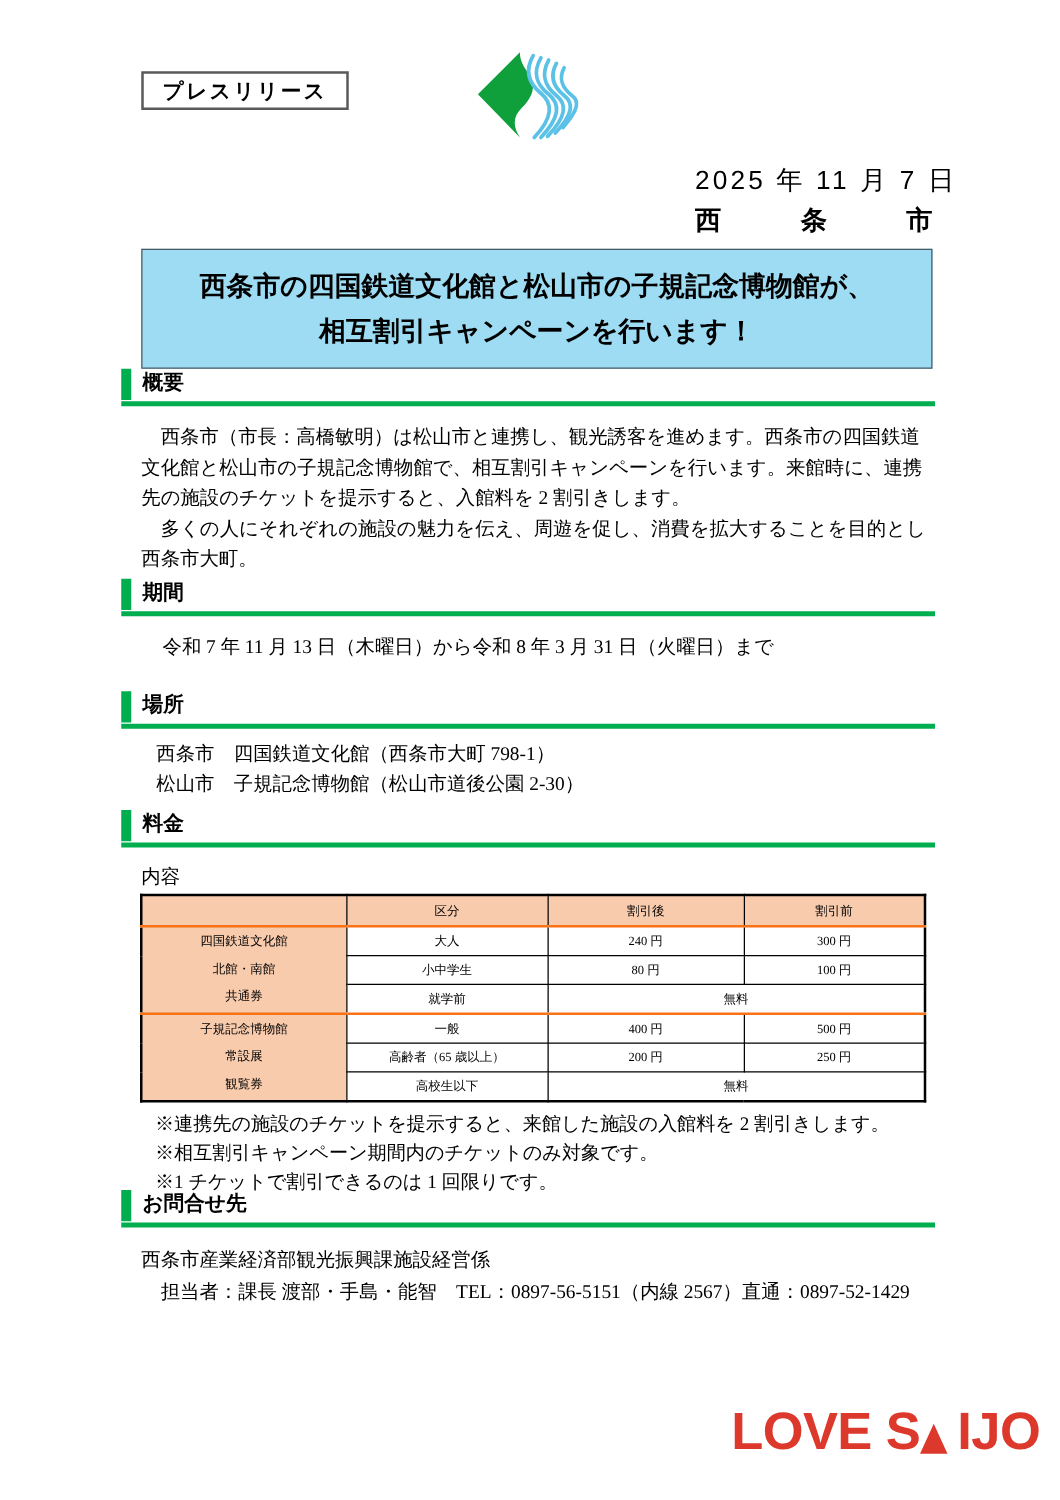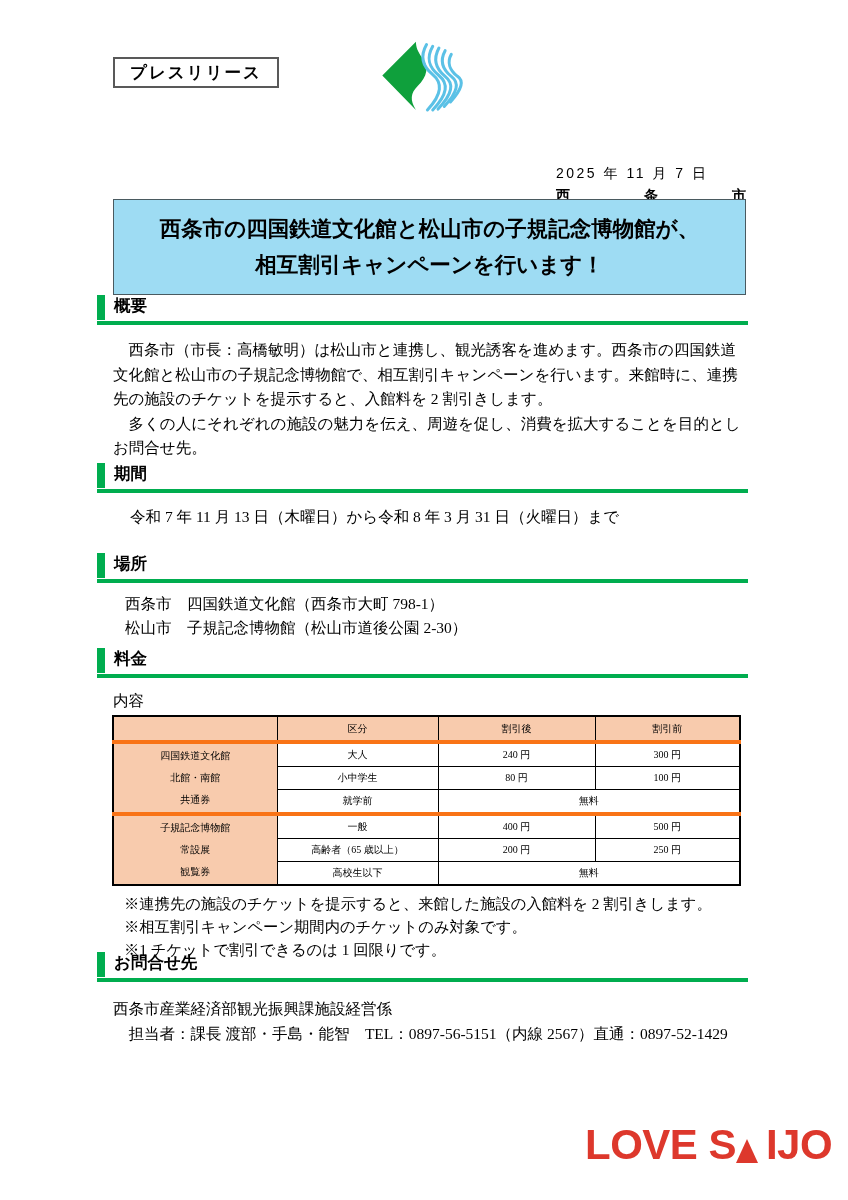--- a/index.html
+++ b/index.html
@@ -18,21 +18,21 @@
   .pr-box{
     position:absolute;left:113px;top:57px;width:166px;height:31px;
     border:2px solid #595959;box-sizing:border-box;
     display:flex;align-items:center;justify-content:center;
     font-family:"Liberation Sans","DejaVu Sans",sans-serif;
     font-weight:600;font-size:16.5px;letter-spacing:2px;
   }
   .city-logo{position:absolute;left:377px;top:39px;width:92px;height:80px;}
   .dateblock{
     position:absolute;left:556px;top:130px;width:190px;
-    font-family:"Liberation Sans","DejaVu Sans",sans-serif;font-size:14px;margin-top:35px;
+    font-family:"Liberation Sans","DejaVu Sans",sans-serif;font-size:21px;
   }
   .dateline{letter-spacing:2.5px;white-space:nowrap;}
   .issuer{display:flex;justify-content:space-between;margin-top:4px;font-weight:600;}
   
   .titlebox{
     position:absolute;left:113px;top:199px;width:633px;height:96px;box-sizing:border-box;
     background:var(--title-bg);border:1px solid #4a5a60;
     display:flex;flex-direction:column;justify-content:center;align-items:center;
     font-family:"Liberation Sans","DejaVu Sans",sans-serif;
     font-weight:700;font-size:21.5px;line-height:36px;
@@ -49,21 +49,21 @@
   .body-text{font-size:15.5px;}
   .overview-text{margin:13px 0 0 16px;width:634px;line-height:24.5px;}
   .period-text{margin:14px 0 0 33px;}
   .place-text{margin:9px 0 0 28px;line-height:23.5px;}
   .content-label{margin:13px 0 3px 16px;font-size:15.5px;}
   .fee-table{border-collapse:collapse;border:2px solid #000;font-size:10px;margin-left:15px;}
   .fee-table td{border:1px solid #000;text-align:center;padding:0;height:22px;}
   .fee-table tr.hdr td{background:var(--peach);height:23px;}
   .fee-table td.facility{background:var(--peach);}
   .fee-table td.facility div{line-height:22px;}
-  .fee-table tr.group-start td{border-top:4px solid #f97316;}
+  .fee-table tr.group-start td{border-top:2px solid #f97316;}
   .notes{margin:6px 0 0 27px;line-height:23px;font-size:15.3px;}
   .contact-text{margin:14px 0 0 16px;line-height:25px;}
   
   .love-saijo{
     position:absolute;left:585px;top:1121px;
     font-family:"Liberation Sans","DejaVu Sans",sans-serif;
     font-weight:800;font-size:42px;letter-spacing:-0.5px;color:var(--logo-red);
     white-space:nowrap;
   }
   .logo-a{position:relative;color:transparent;}
@@ -111,21 +111,21 @@
     <div class="sec-head">
       <span class="sec-bar"></span>
       <span class="sec-label">概要</span>
     </div>
     <div class="sec-rule"></div>
     <div class="body-text overview-text">
       <div>　西条市（市長：高橋敏明）は松山市と連携し、観光誘客を進めます。西条市の四国鉄道</div>
       <div>文化館と松山市の子規記念博物館で、相互割引キャンペーンを行います。来館時に、連携</div>
       <div>先の施設のチケットを提示すると、入館料を 2 割引きします。</div>
       <div>　多くの人にそれぞれの施設の魅力を伝え、周遊を促し、消費を拡大することを目的とし</div>
-      <div>お問合せ先。</div>
+      <div>西条市大町。</div>
     </div>
   </section>
 
   <section class="sec" style="top:463px">
     <div class="sec-head">
       <span class="sec-bar"></span>
       <span class="sec-label">期間</span>
     </div>
     <div class="sec-rule"></div>
     <div class="body-text period-text">令和 7 年 11 月 13 日（木曜日）から令和 8 年 3 月 31 日（火曜日）まで</div>

